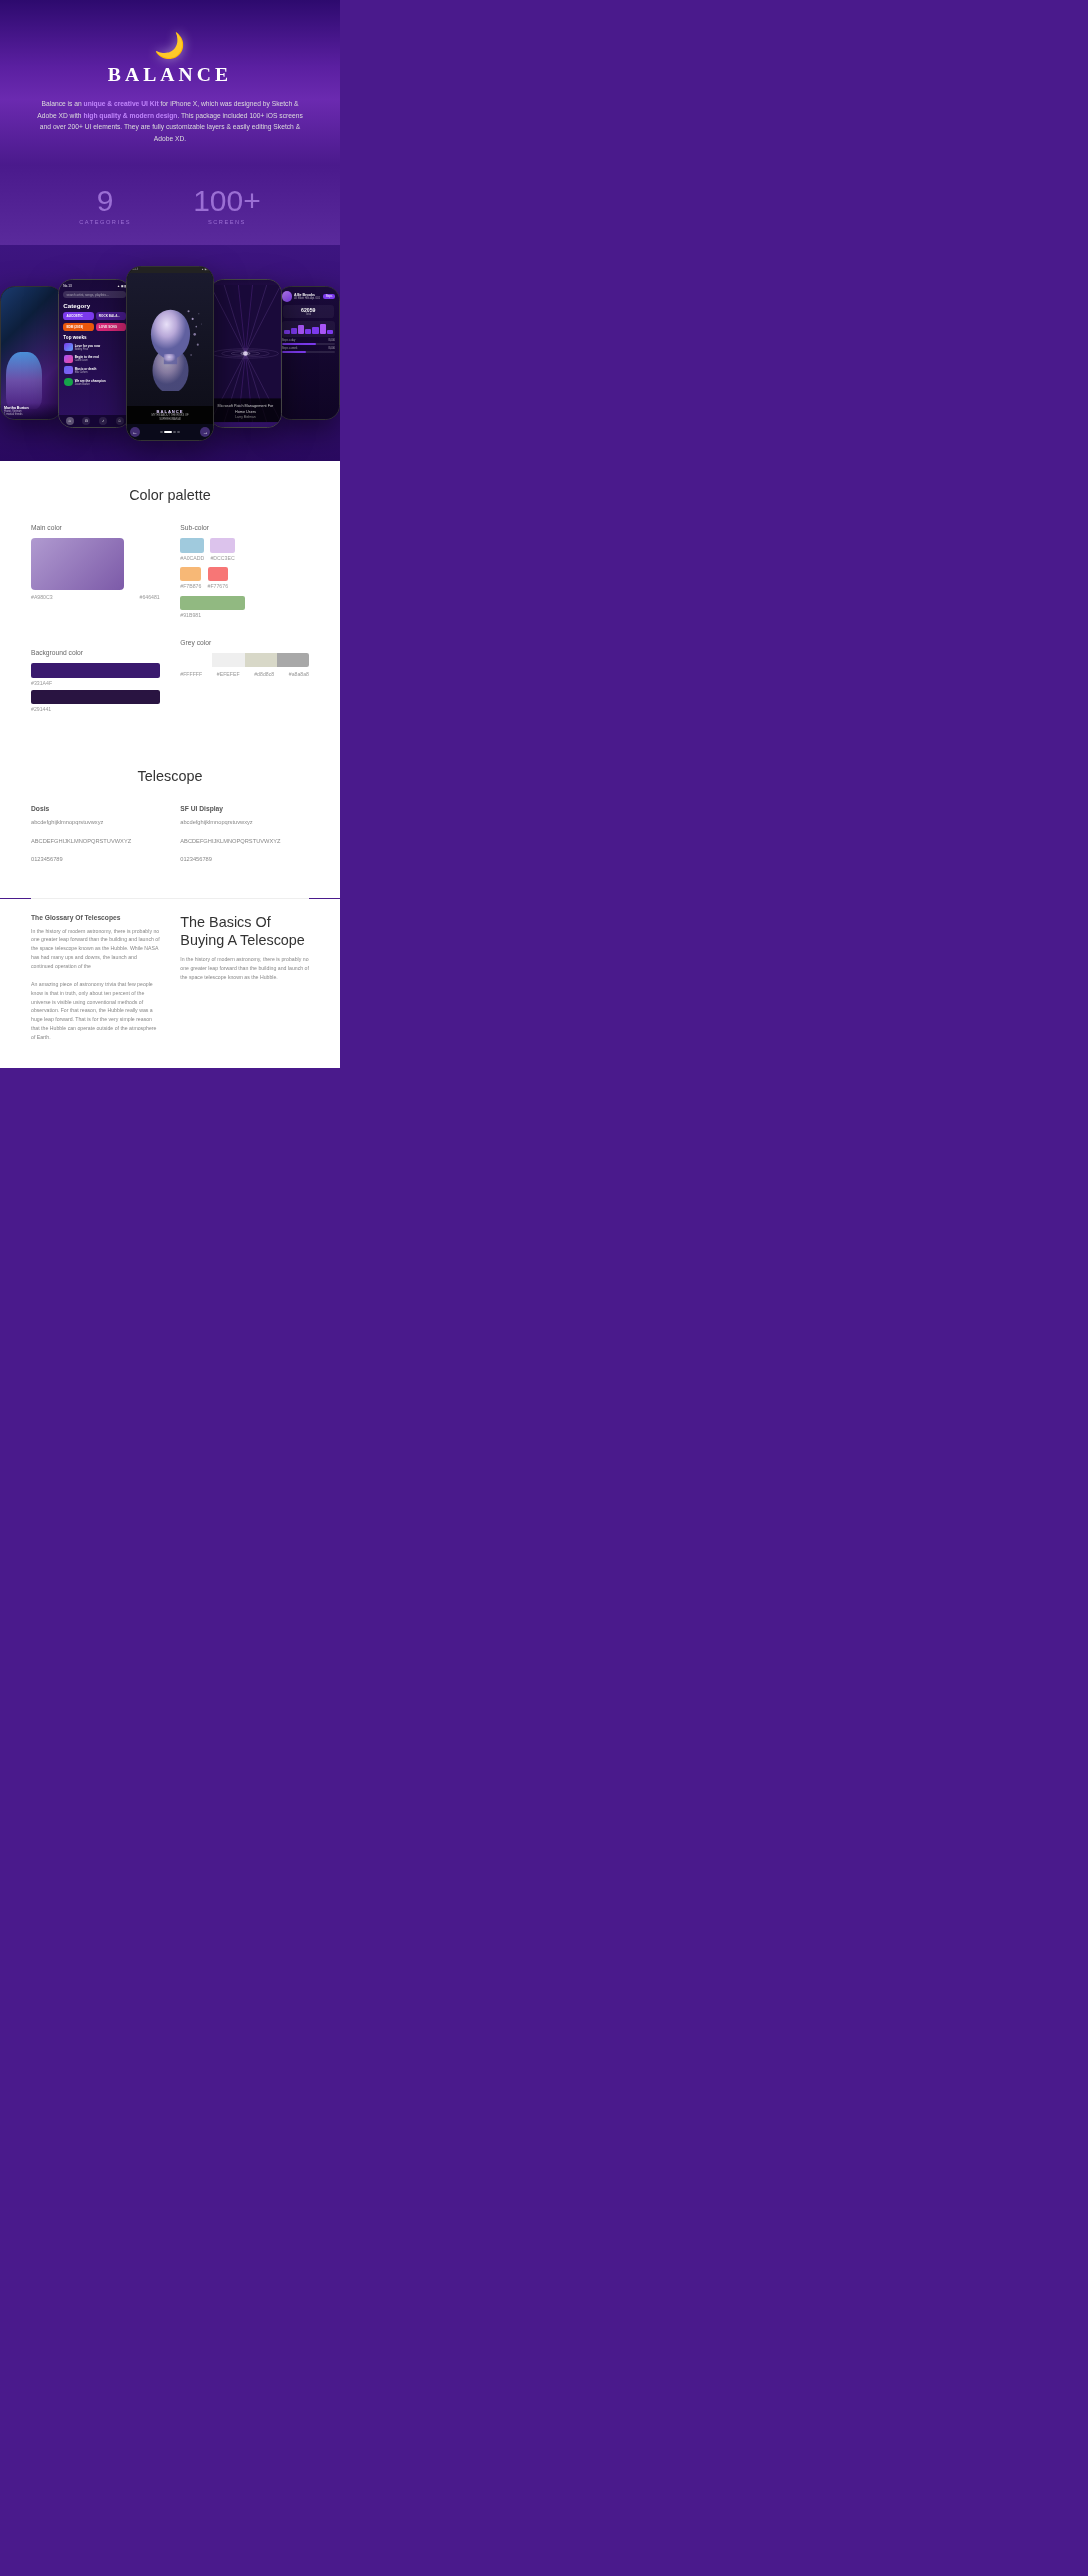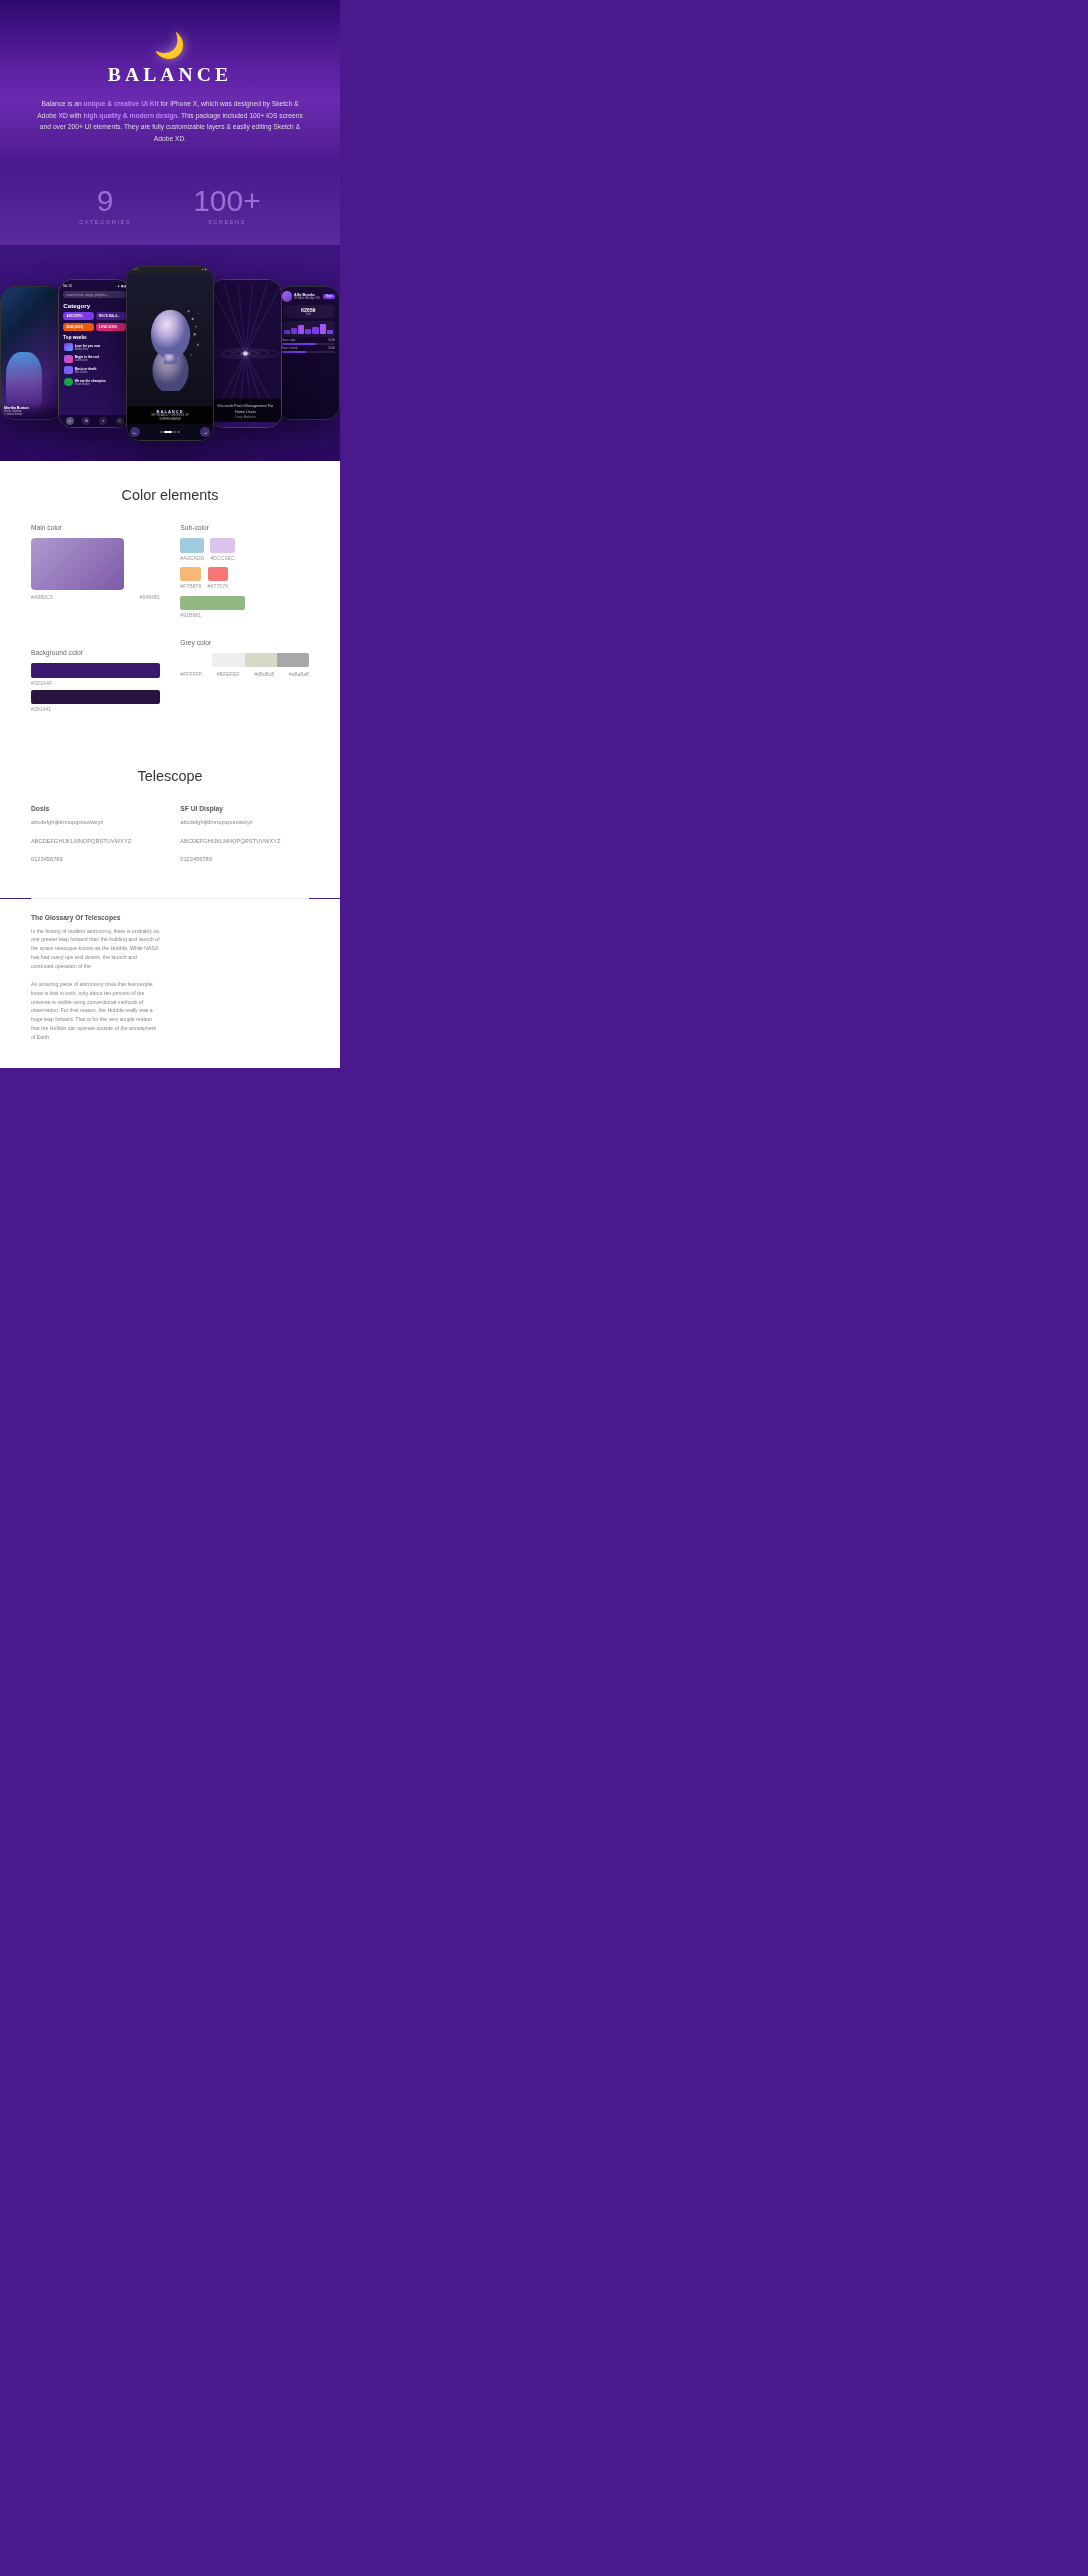--- a/index.html
+++ b/index.html
@@ -744,21 +744,21 @@
       </div>
       <div class="steps-bar">
         <div class="steps-fill" style="width:45%;"></div>
       </div>
     </div>
   </div>
 
 </section>
 
 <section class="palette-section">
-  <h2 class="palette-title">Color elements</h2>
+  <h2 class="palette-title">Color palette</h2>
 
   <div class="palette-grid">
 
     <div>
       <div class="palette-group-title">Main color</div>
       <div class="color-swatch-main"></div>
       <div class="swatch-labels">
         <span>#A980C3</span>
         <span>#646481</span>
       </div>
@@ -838,14 +838,20 @@
 
 <div class="divider"></div>
 
 <div class="text-sections">
   <div>
     <div class="text-section-title-sm">The Glossary Of Telescopes</div>
     <div class="text-section-body">In the history of modern astronomy, there is probably no one greater leap forward than the building and launch of the space telescope known as the Hubble. While NASA has had many ups and downs, the launch and continued operation of the</div>
     <br>
     <div class="text-section-body">An amazing piece of astronomy trivia that few people know is that in truth, only about ten percent of the universe is visible using conventional methods of observation. For that reason, the Hubble really was a huge leap forward. That is for the very simple reason that the Hubble can operate outside of the atmosphere of Earth.</div>
   </div>
+  <div>
+    <div class="text-section-title-lg">
+      <span>The Basics Of Buying A Telescope</span>
+    </div>
+    <div class="text-section-body">In the history of modern astronomy, there is probably no one greater leap forward than the building and launch of the space telescope known as the Hubble.</div>
+  </div>
 </div>
 
 
 </body></html>

